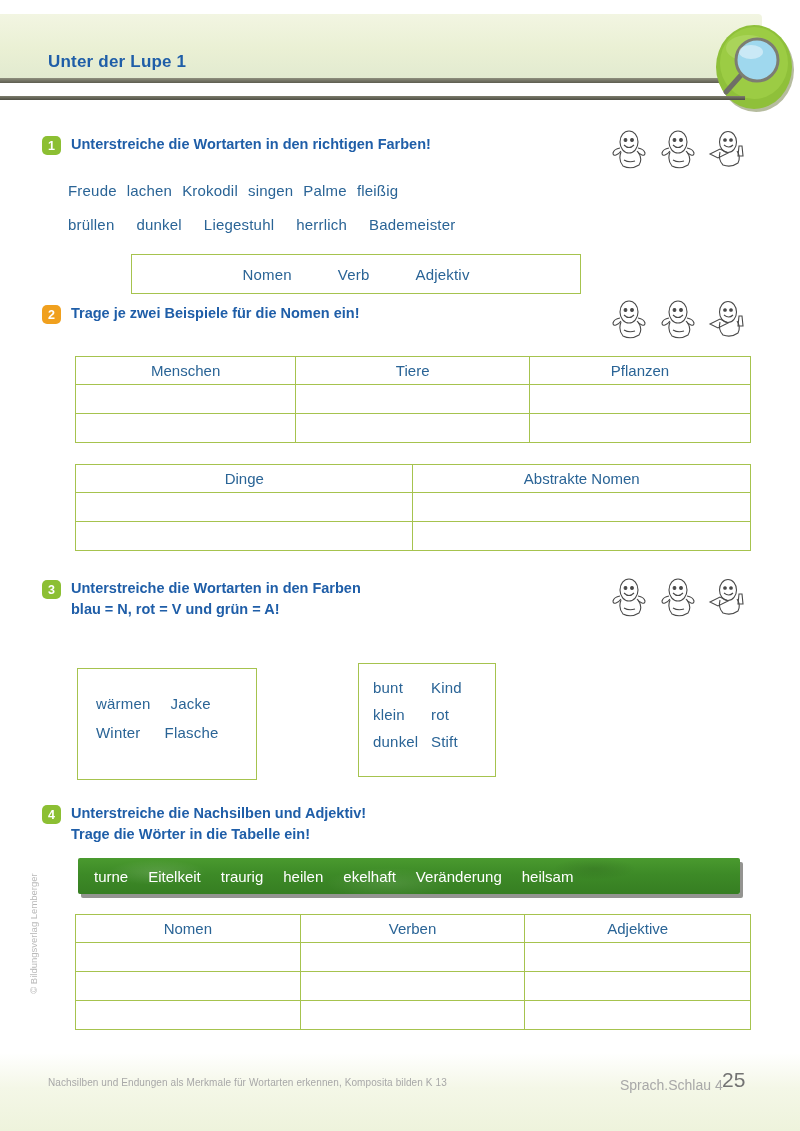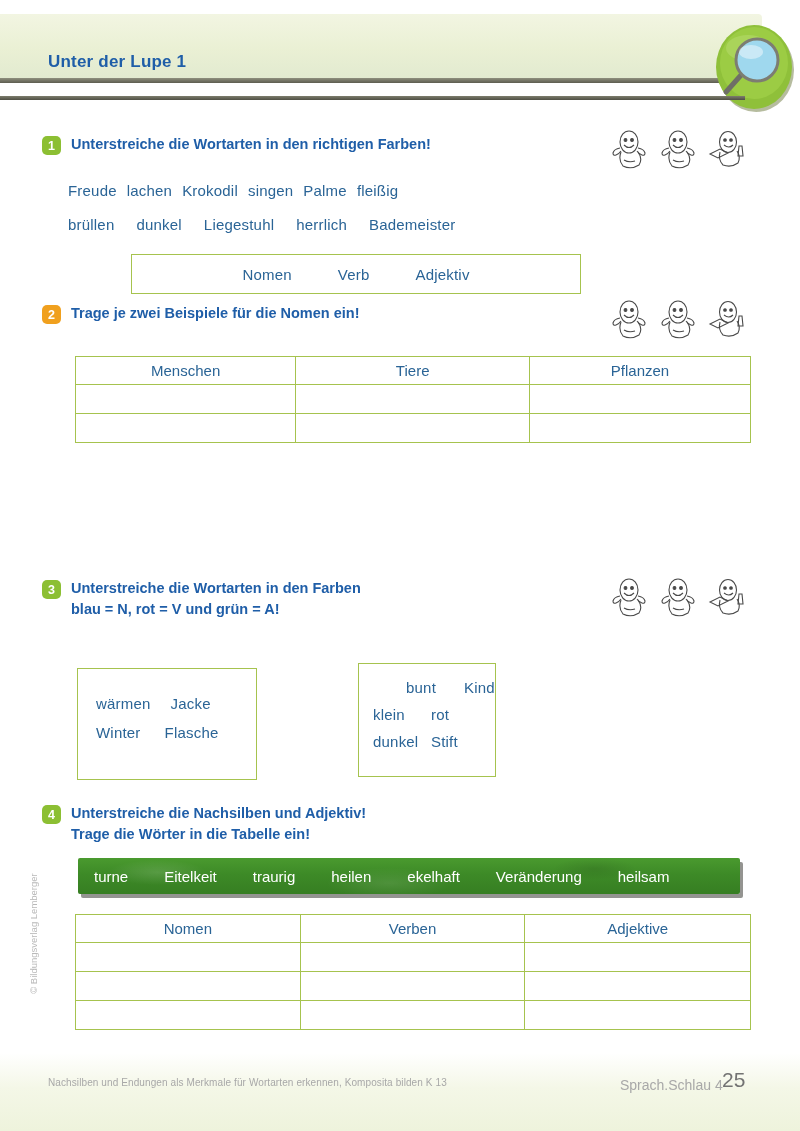--- a/index.html
+++ b/index.html
@@ -94,21 +94,21 @@
     background:
       radial-gradient(ellipse 70px 18px at 12% 40%, rgba(255,255,255,.13), rgba(255,255,255,0) 70%),
       radial-gradient(ellipse 90px 22px at 47% 70%, rgba(255,255,255,.10), rgba(255,255,255,0) 70%),
       radial-gradient(ellipse 60px 16px at 78% 30%, rgba(0,0,0,.10), rgba(0,0,0,0) 70%),
       linear-gradient(to bottom, #4a9a2f 0%, #3d8a27 45%, #367e22 100%);
     border-radius: 2px;
     box-shadow: 3px 4px 0 rgba(60,60,55,.55);
   }
   .greenbar .gb-inner {
     display: flex; align-items: center; height: 100%;
-    color: #ffffff; font-size: 15px; padding-left: 16px; gap: 36px;
+    color: #ffffff; font-size: 15px; padding-left: 16px; gap: 20px;
   }
 
   
   .footer-band {
     position: absolute; left: 0; top: 1053px; width: 800px; height: 78px;
     background: linear-gradient(to bottom, #ffffff 0%, #f4f7e7 45%, #eef3dc 100%);
   }
   .footer-left {
     position: absolute; left: 48px; top: 1077px;
     font-size: 10px; color: #a8a8a8; letter-spacing: .1px;
@@ -272,20 +272,36 @@
       <td></td>
     </tr>
     <tr>
       <td></td>
       <td></td>
       <td></td>
     </tr>
   </tbody>
     </table>
 
+  <table class="wt" style="position:absolute; left:75px; top:464px; width:676px;">
+    <tbody>
+        <tr>
+      <th style="width:338px;">Dinge</th>
+      <th style="width:338px;">Abstrakte Nomen</th>
+    </tr>
+    <tr>
+      <td></td>
+      <td></td>
+    </tr>
+    <tr>
+      <td></td>
+      <td></td>
+    </tr>
+  </tbody>
+    </table>
 
   <div class="ex" style="left:42px; top:578px;">
     <div class="ex-head">
       <div class="badge green">3</div>
       <div class="instr">
         <div>Unterstreiche die Wortarten in den Farben</div>
         <div>blau = N, rot = V und grün = A!</div>
       </div>
     </div>
   </div>
@@ -336,21 +352,21 @@
       </div>
       <div class="wordrow" style="gap:24px;">
         <span>Winter</span>
         <span>Flasche</span>
       </div>
     </div>
   </div>
 
   <div class="wbox" style="position:absolute; left:358px; top:663px; width:138px; height:114px;">
     <div style="padding:15px 0 0 14px;">
-      <div class="wordrow" style="margin-bottom:10px;margin-left:33px;">
+      <div class="wordrow" style="margin-bottom:10px;">
         <span style="width:58px;">bunt</span>
         <span>Kind</span>
       </div>
       <div class="wordrow" style="margin-bottom:10px;">
         <span style="width:58px;">klein</span>
         <span>rot</span>
       </div>
       <div class="wordrow">
         <span style="width:58px;">dunkel</span>
         <span>Stift</span>

